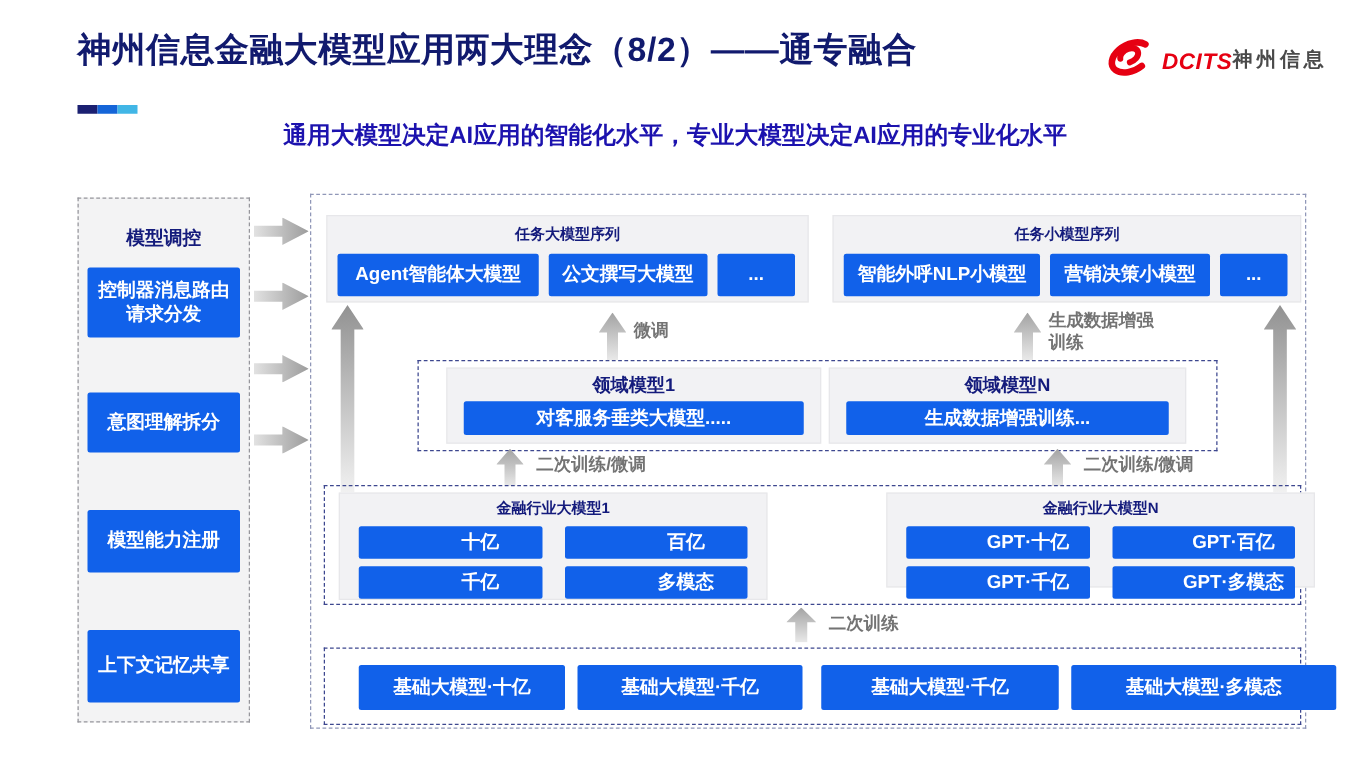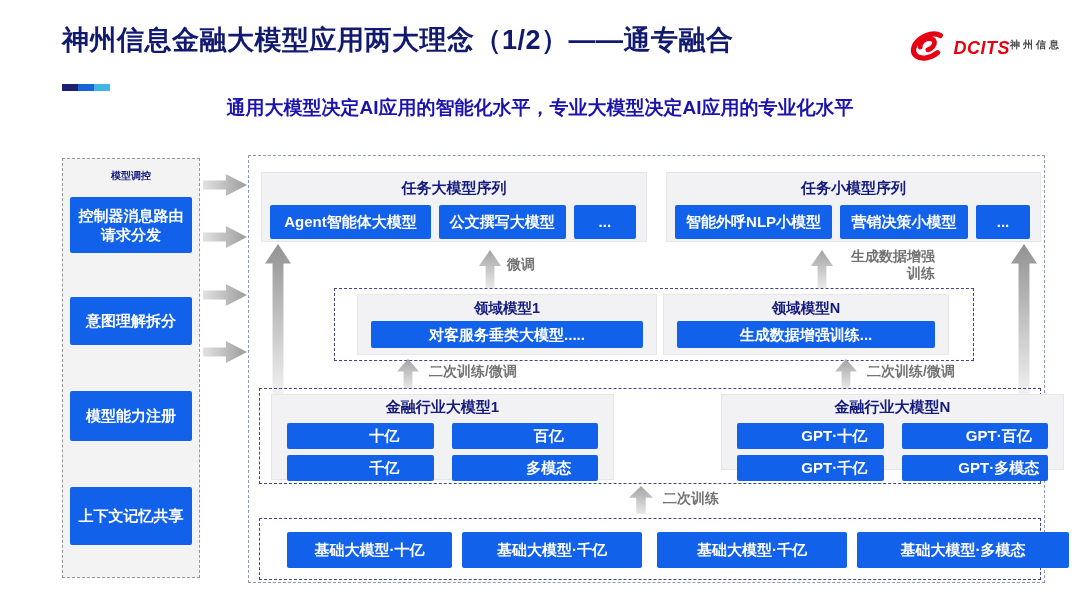--- a/index.html
+++ b/index.html
@@ -15,29 +15,29 @@
   }
   .accent-bar{position:absolute;left:62px;top:84px;height:7px;display:flex;}
   .accent-bar span{display:block;height:7px;width:16px;}
   .subtitle{
     position:absolute;left:0;top:95px;width:1080px;text-align:center;
     font-size:19px;font-weight:bold;color:#1c12ae;
   }
   .logo{position:absolute;right:18px;top:24px;display:flex;align-items:center;gap:6px;}
   .logo-text{display:flex;flex-direction:row;line-height:1.1;}
   .logo-en{font-size:18px;font-weight:bold;font-style:italic;color:#e60012;letter-spacing:.5px;}
-  .logo-cn{font-size:10px;font-weight:bold;color:#4a4a4a;letter-spacing:3px;}
+  .logo-cn{font-size:16px;font-weight:bold;color:#4a4a4a;letter-spacing:3px;}
   
   .btn-blue{
     background:#1161ea;color:#ffffff;font-weight:bold;font-size:15px;
     display:flex;align-items:center;justify-content:center;text-align:center;
     border-radius:2px;line-height:1.3;
   }
   .panel{background:#f2f2f4;border:1px solid #e7e7ea;box-sizing:border-box;}
-  .hdr{color:#141b7c;font-weight:bold;text-align:center;font-size:15px;}
+  .hdr{color:#141b7c;font-weight:bold;text-align:center;font-size:12px;}
   .dashbox{position:absolute;border:1px dashed #3d478f;box-sizing:border-box;background:transparent;}
   .flowlbl{position:absolute;color:#737373;font-weight:bold;font-size:14px;line-height:1.2;}
   
   .arrow-right{
     position:absolute;width:44px;height:22px;
     background:linear-gradient(to right,#e2e2e2,#9c9c9c);
     clip-path:polygon(0 30%,52% 30%,52% 0,100% 50%,52% 100%,52% 70%,0 70%);
   }
   .arrow-up-small{
     position:absolute;
@@ -47,40 +47,40 @@
   .arrow-up-big{
     position:absolute;
     background:linear-gradient(to bottom,#929292,#f1f1f1);
     clip-path:polygon(50% 0,100% 13%,71% 13%,71% 100%,29% 100%,29% 13%,0 13%);
   }
   
   .sidebar{
     position:absolute;left:62px;top:158px;width:138px;height:420px;
     background:#f3f3f4;border:1px dashed #96969c;box-sizing:border-box;
   }
-  .sidebar .hdr{margin-top:10px;font-size:10px;}
+  .sidebar .hdr{margin-top:22px;font-size:15px;}
   .side-item{margin:0 auto;width:122px;padding:6px 4px;box-sizing:border-box;}
   
   .outer{
     position:absolute;left:248px;top:155px;width:797px;height:428px;
     border:1px dashed #9097b8;box-sizing:border-box;
   }
   .abs{position:absolute;box-sizing:border-box;}
   .task-panel .hdr{padding-top:6px;}
   .task-btn-row{display:flex;gap:8px;padding:7px 10px 0 8px;}
   .task-btn-row .btn-blue{height:34px;}
   .domain-panel .hdr{padding-top:4px;font-size:14.5px;}
   .ind-panel .hdr{padding-top:3px;}
   .ind-grid{display:grid;grid-template-columns:1fr 1fr;column-gap:18px;row-gap:6px;padding:6px 15px 0 15px;}
   .ind-grid .btn-blue{height:26px;padding-left:48px;}
 </style>
 </head>
 <body>
 
-<div class="page-title">神州信息金融大模型应用两大理念（1/2）——通专融合</div>
+<div class="page-title">神州信息金融大模型应用两大理念（8/2）——通专融合</div>
 
 <div class="accent-bar">
   <span style="background:#1b2071"></span>
   <span style="background:#1565d8"></span>
   <span style="background:#41b6e6"></span>
 </div>
 
 <div class="subtitle">通用大模型决定AI应用的智能化水平，专业大模型决定AI应用的专业化水平</div>
 
 <div class="logo">
@@ -131,21 +131,21 @@
       <div class="btn-blue" style="flex:1.6">智能外呼NLP小模型</div>
       <div class="btn-blue" style="flex:1.3">营销决策小模型</div>
       <div class="btn-blue" style="flex:0.55">...</div>
     </div>
   </div>
 
   <div class="arrow-up-small" style="left:230px;top:94px;width:22px;height:38px"></div>
   <div class="flowlbl" style="left:258px;top:100px">微调</div>
 
   <div class="arrow-up-small" style="left:562px;top:94px;width:22px;height:38px"></div>
-  <div class="flowlbl" style="left:590px;top:92px;width:96px;text-align:right">生成数据增强训练</div>
+  <div class="flowlbl" style="left:590px;top:92px;width:96px;text-align:left">生成数据增强训练</div>
 
   <div class="dashbox" style="left:85px;top:132px;width:640px;height:73px">
     <div class="abs panel domain-panel" style="left:22px;top:5px;width:300px;height:61px">
       <div class="hdr">领域模型1</div>
       <div class="btn-blue" style="margin:3px 13px 0;height:27px">对客服务垂类大模型.....</div>
     </div>
     <div class="abs panel domain-panel" style="left:328px;top:5px;width:286px;height:61px">
       <div class="hdr">领域模型N</div>
       <div class="btn-blue" style="margin:3px 13px 0;height:27px">生成数据增强训练...</div>
     </div>
@@ -160,21 +160,21 @@
   <div class="dashbox" style="left:10px;top:232px;width:782px;height:96px">
     <div class="abs panel ind-panel" style="left:11px;top:5px;width:343px;height:86px">
       <div class="hdr">金融行业大模型1</div>
       <div class="ind-grid">
         <div class="btn-blue">十亿</div>
         <div class="btn-blue">百亿</div>
         <div class="btn-blue">千亿</div>
         <div class="btn-blue">多模态</div>
       </div>
     </div>
-    <div class="abs panel ind-panel" style="left:461px;top:5px;width:343px;height:76px">
+    <div class="abs panel ind-panel" style="left:449px;top:5px;width:343px;height:76px">
       <div class="hdr">金融行业大模型N</div>
       <div class="ind-grid">
         <div class="btn-blue">GPT·十亿</div>
         <div class="btn-blue">GPT·百亿</div>
         <div class="btn-blue">GPT·千亿</div>
         <div class="btn-blue">GPT·多模态</div>
       </div>
     </div>
   </div>
 

